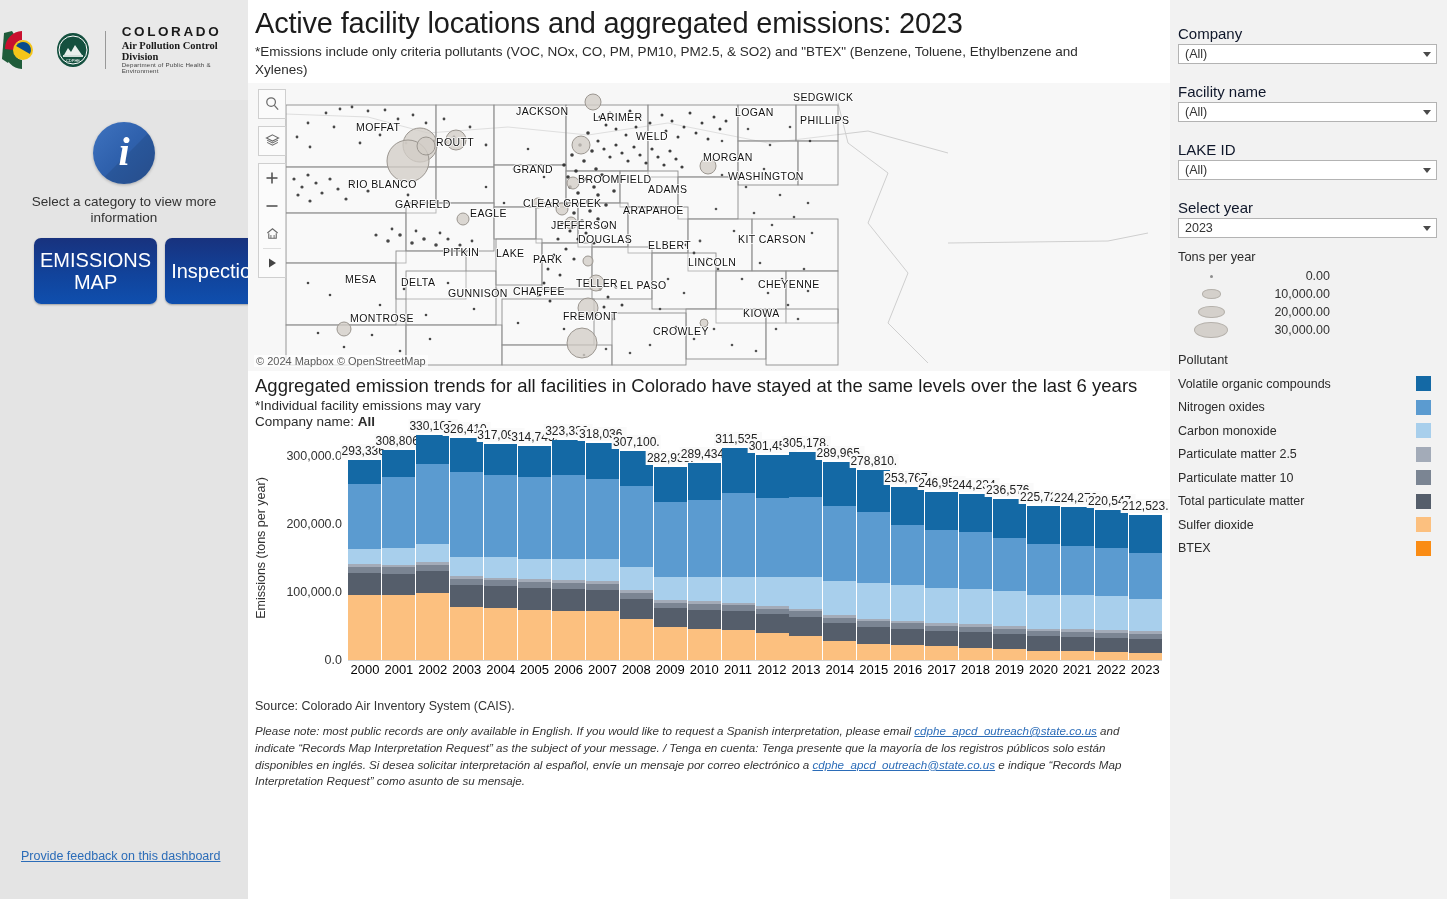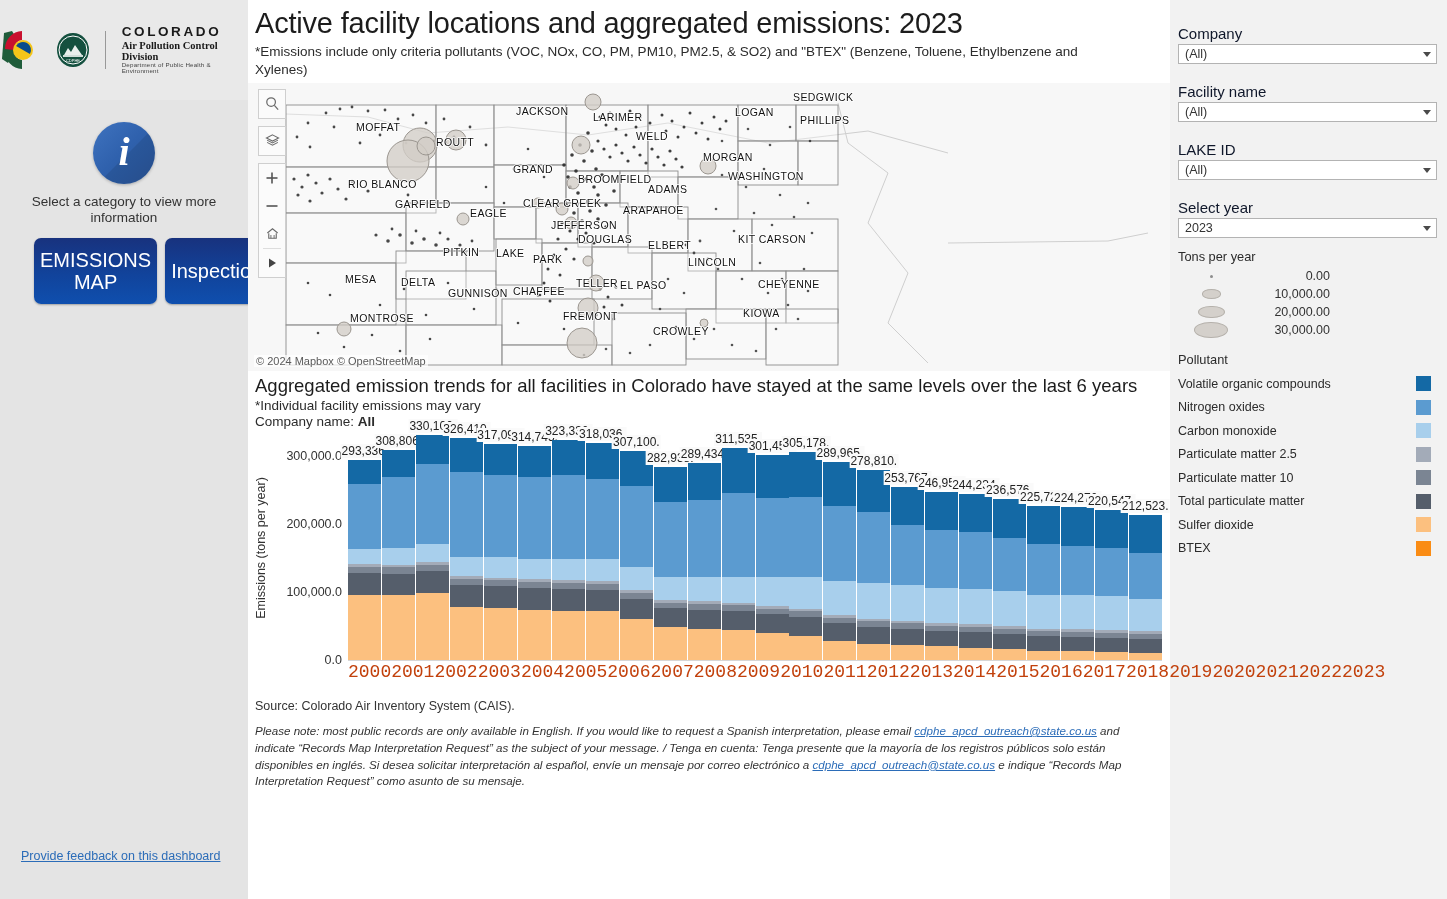--- a/index.html
+++ b/index.html
@@ -86,21 +86,21 @@
   .ytick { position:absolute; right:4px; font-size:12.5px; color:#333; transform:translateY(-50%); }
   .bars { position:absolute; left:100px; right:8px; top:0; height:225px;
      display:flex; align-items:flex-end; gap:0; }
   .bar-col { flex:1 1 0; display:flex; flex-direction:column; align-items:center;
      justify-content:flex-end; height:225px; position:relative; }
   .bar-val { font-size:12px; color:#222; background:#fafafa; padding:0 1px; white-space:nowrap;
      position:absolute; left:50%; transform:translateX(-50%); }
   .bar { width:33px; display:flex; flex-direction:column-reverse; }
   .seg { width:100%; }
   .xaxis { position:absolute; left:100px; right:8px; top:227px; display:flex; }
-  .xt { flex:1 1 0; text-align:center; font-size:18px; color:#c2410c;font-family:Liberation Mono, monospace; }
+  .xt { flex:1 1 0; text-align:center; font-size:13px; color:#000000; }
   .axis-line { position:absolute; left:100px; right:8px; top:225px; height:1px; background:#d6d6d6; }
 
   .source { font-size:12.5px; color:#333; padding:6px 0 0 7px; }
   .disclaimer { font-size:11.6px; color:#333; font-style:italic; padding:10px 10px 0 7px;
      line-height:1.45; }
   .disclaimer a { color:#2b6cb8; text-decoration:underline; }
 
   
   .right-side { width:277px; flex:0 0 277px; background:#f2f2f2; padding:6px 10px 0 8px; }
   .f-label { font-size:15px; color:#0f172a; margin:19px 0 2px; }

